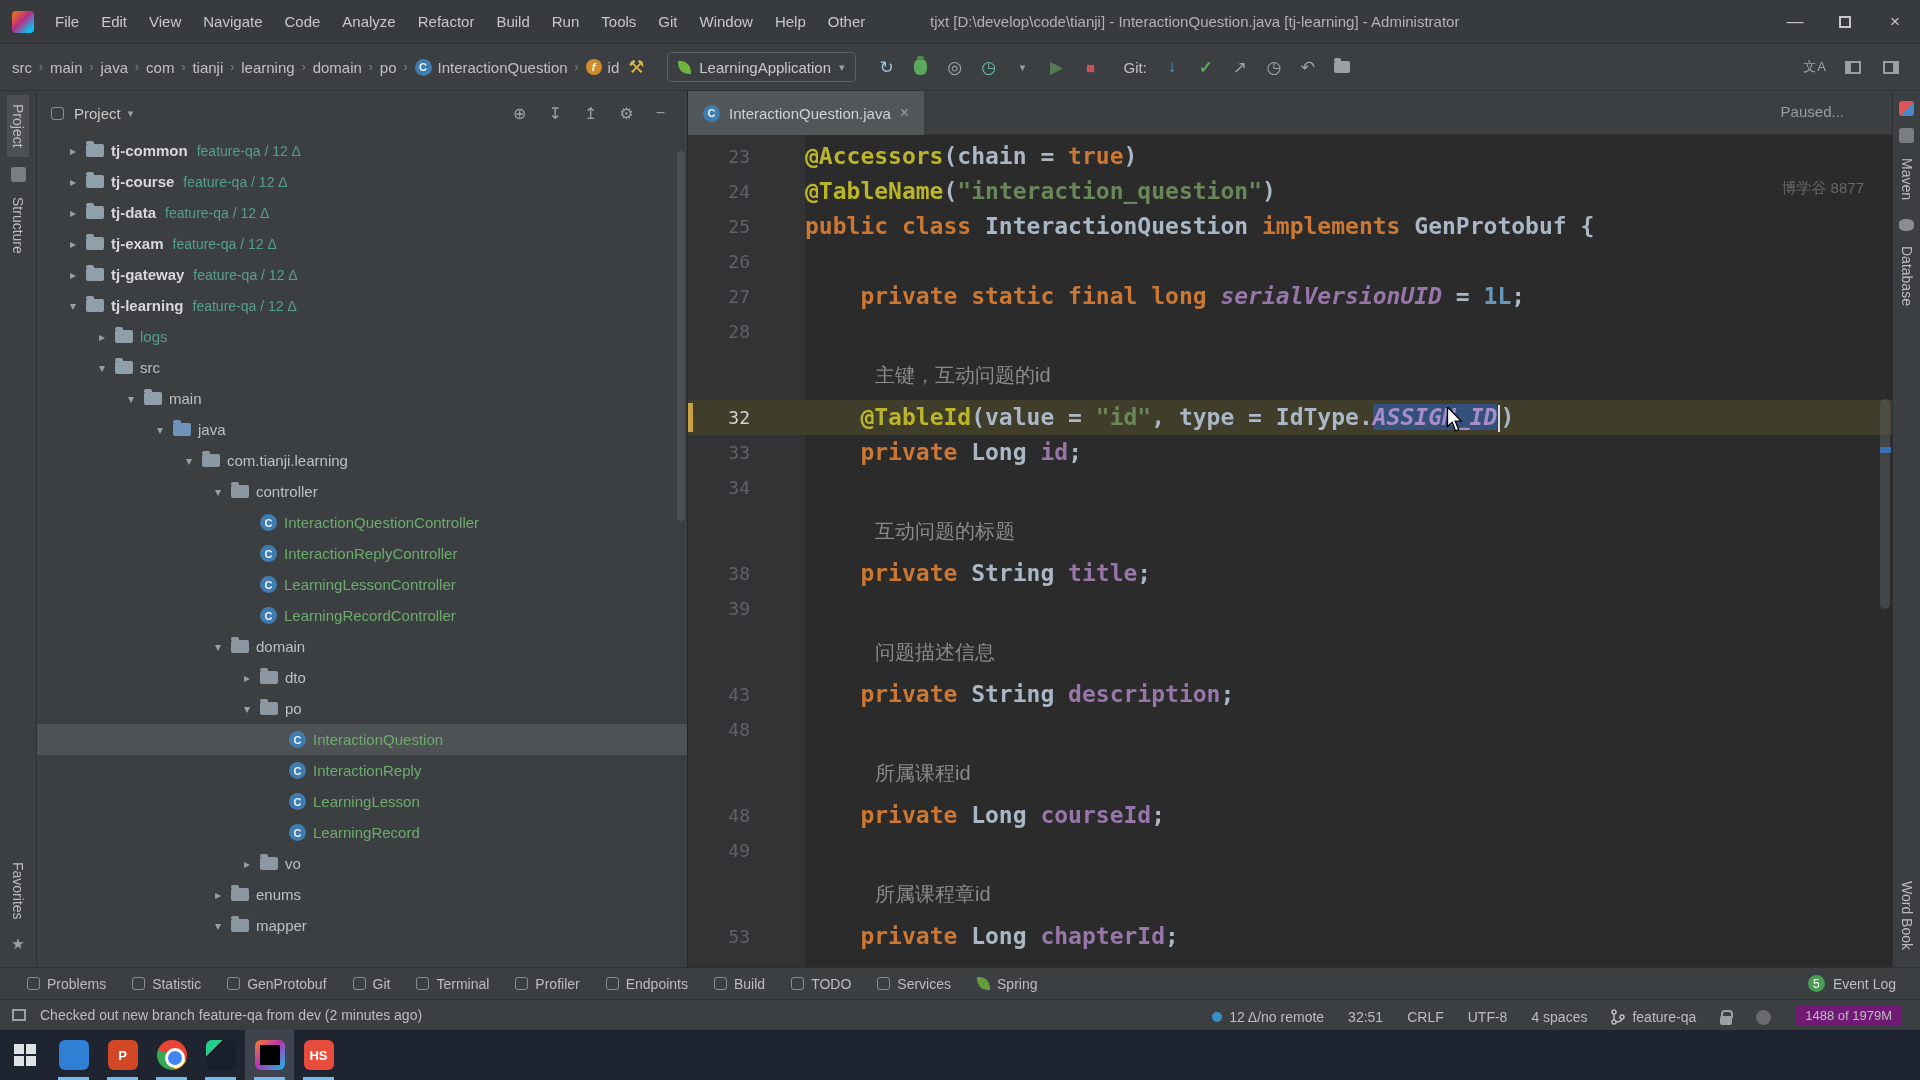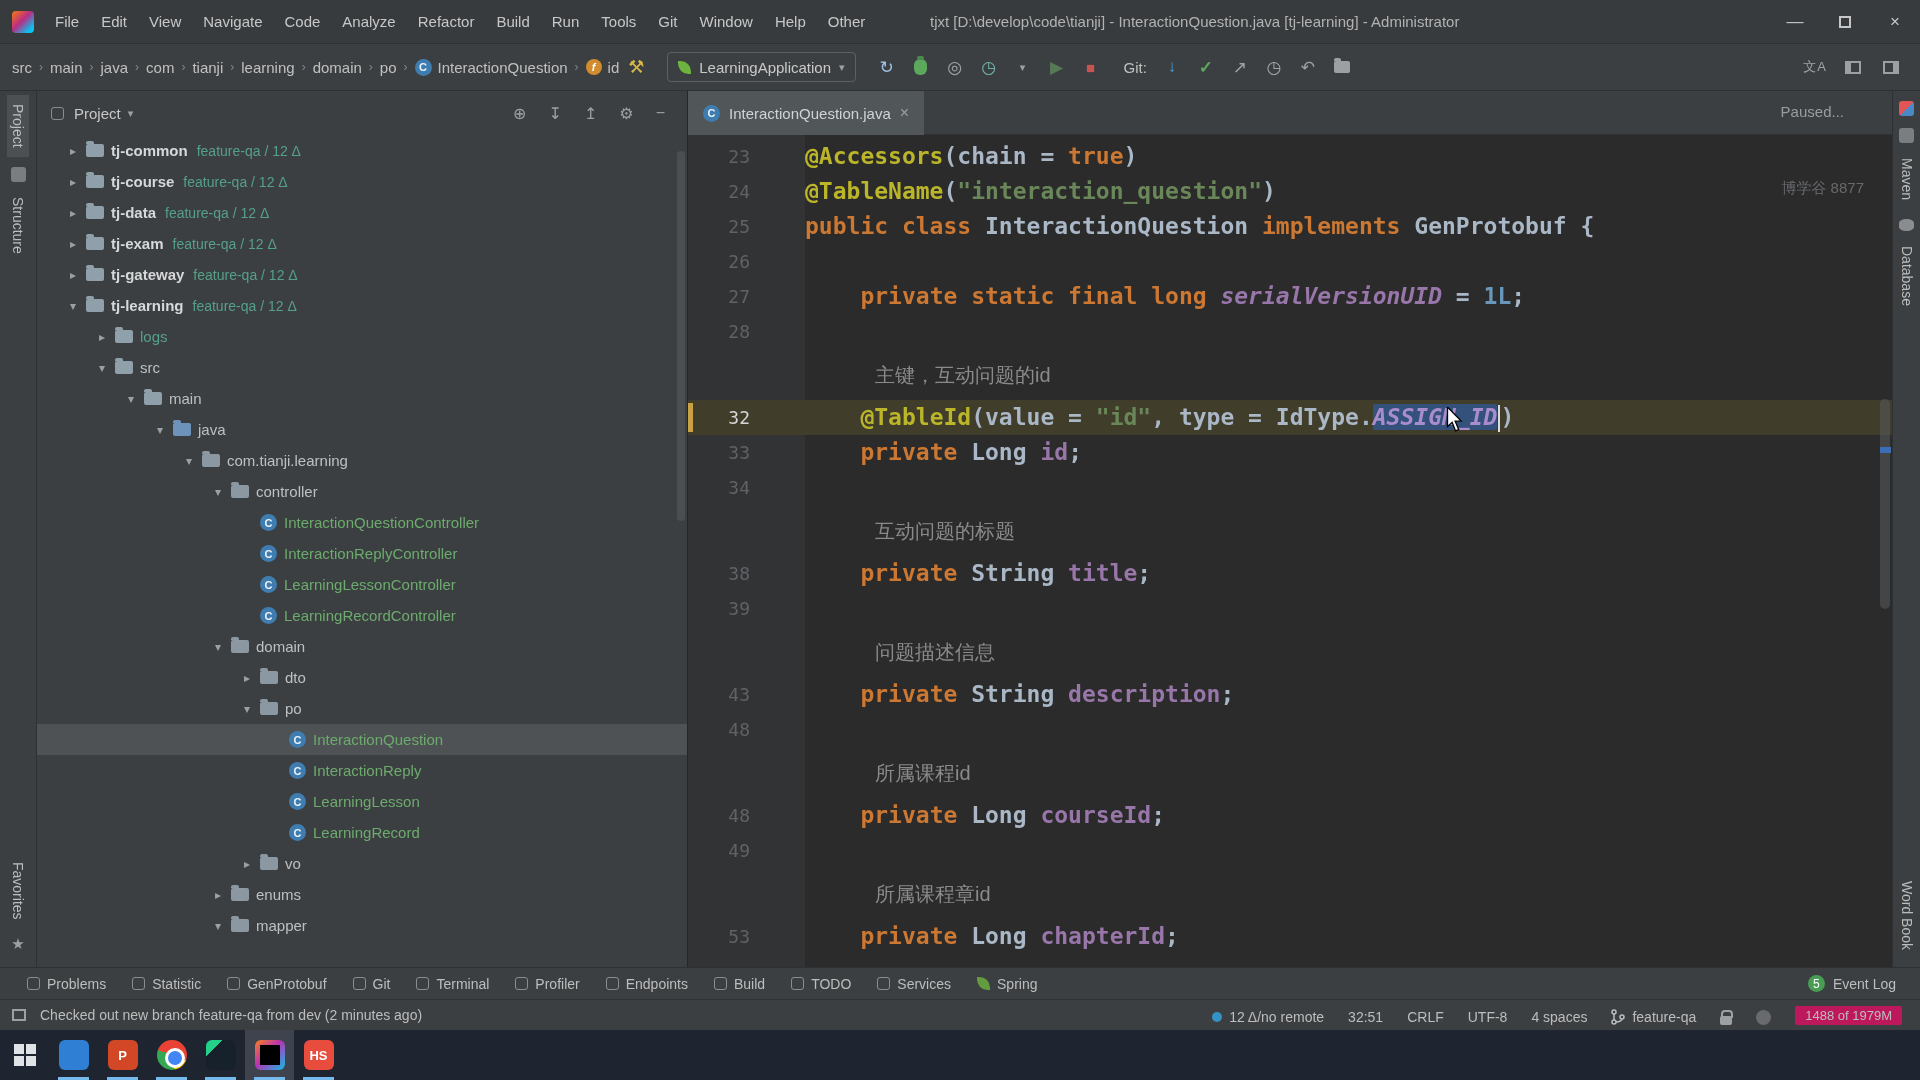--- a/index.html
+++ b/index.html
@@ -124,21 +124,21 @@
   
   .statusbar{position:absolute;left:0;top:999px;width:1920px;height:31px;background:#3c3f41;
              border-top:1px solid #323232;display:flex;align-items:center;padding:0 12px;font-size:14px}
   .qa-ico{width:14px;height:12px;border:2px solid #9da0a3;flex:none;margin-right:14px}
   .st-right{margin-left:auto;display:flex;align-items:flex-end;gap:24px;padding-right:6px}
   .st-cell{display:flex;align-items:center;gap:7px;white-space:nowrap}
   .bluedot{width:10px;height:10px;border-radius:50%;background:#3592c4}
   .lock{width:12px;height:9px;background:#9da0a3;border-radius:2px;position:relative;margin-top:5px}
   .lock::before{content:"";position:absolute;left:1px;top:-6px;width:8px;height:6px;border:2px solid #9da0a3;border-bottom:none;border-radius:4px 4px 0 0}
   .ind-circ{width:15px;height:15px;border-radius:50%;background:#7a7d80;opacity:.7}
-  .mem{background:#be185d;padding:2px 10px;border-radius:2px;font-size:13px}
+  .mem{background:#701a75;padding:2px 10px;border-radius:2px;font-size:13px}
 
   
   .taskbar{position:absolute;left:0;top:1030px;width:1920px;height:50px;background:#1f2530;display:flex}
   .task-btn{width:49px;display:flex;align-items:center;justify-content:center;position:relative;flex:none}
   .task-btn.open::after{content:"";position:absolute;bottom:0;left:9px;right:9px;height:3px;background:#76b9ed}
   .task-btn.active{background:rgba(255,255,255,.14)}
   .winlogo{display:grid;grid-template-columns:10px 10px;gap:2px}
   .winlogo span{width:10px;height:10px;background:#dfe3e6}
   .appic{width:30px;height:30px;border-radius:6px;display:flex;align-items:center;justify-content:center;
          color:#fff;font-weight:bold;font-size:13px;position:relative}

